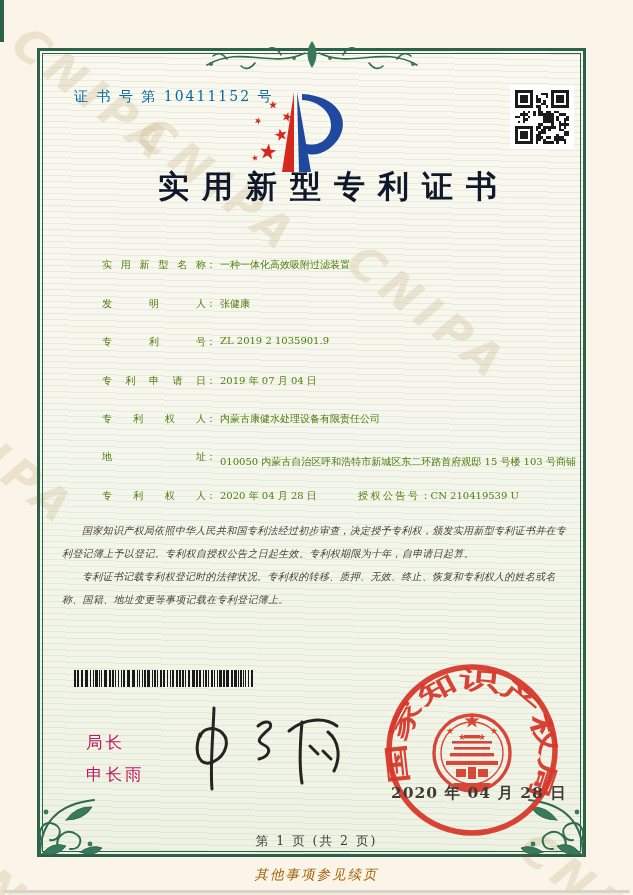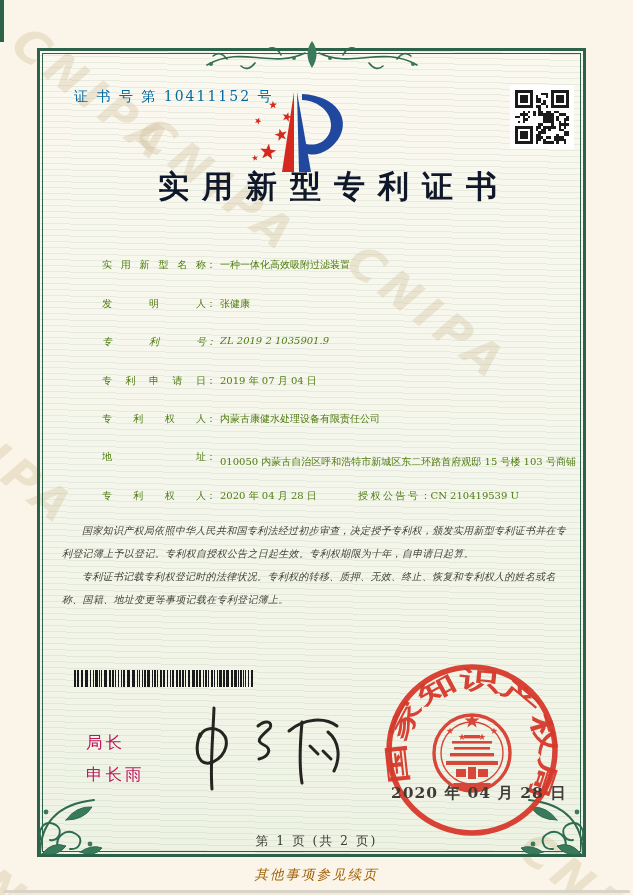--- a/index.html
+++ b/index.html
@@ -305,21 +305,21 @@
   </svg>
 
   <div class="abs title">实用新型专利证书</div>
 
   <div class="row" style="top:258px;">
     <span class="lbl">实用新型名称</span><span class="colon">：</span><span class="val">一种一体化高效吸附过滤装置</span>
   </div>
   <div class="row" style="top:297px;">
     <span class="lbl">发明人</span><span class="colon">：</span><span class="val">张健康</span>
   </div>
-  <div class="row" style="top:335px;font-style:italic;">
+  <div class="row" style="top:335px;">
     <span class="lbl">专利号</span><span class="colon">：</span><span class="val">ZL 2019 2 1035901.9</span>
   </div>
   <div class="row" style="top:374px;">
     <span class="lbl">专利申请日</span><span class="colon">：</span><span class="val">2019 年 07 月 04 日</span>
   </div>
   <div class="row" style="top:412px;">
     <span class="lbl">专利权人</span><span class="colon">：</span><span class="val">内蒙古康健水处理设备有限责任公司</span>
   </div>
   <div class="row" style="top:450px;">
     <span class="lbl">地址</span><span class="colon">：</span><span class="val wrap">010050 内蒙古自治区呼和浩特市新城区东二环路首府观邸 15 号楼 103 号商铺</span>

